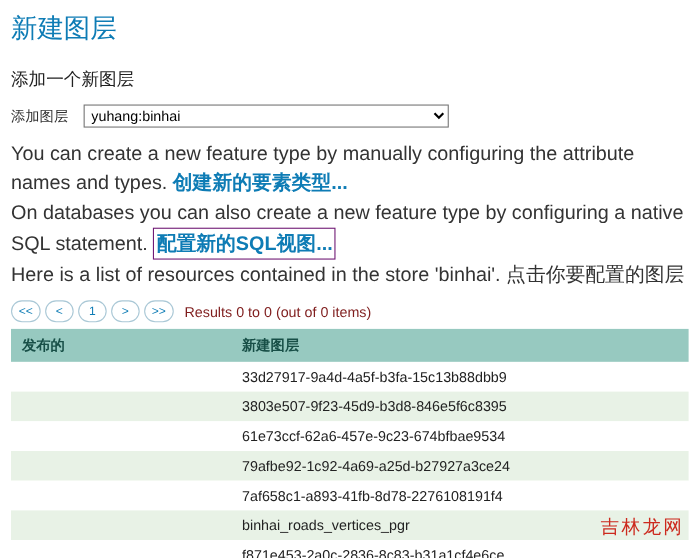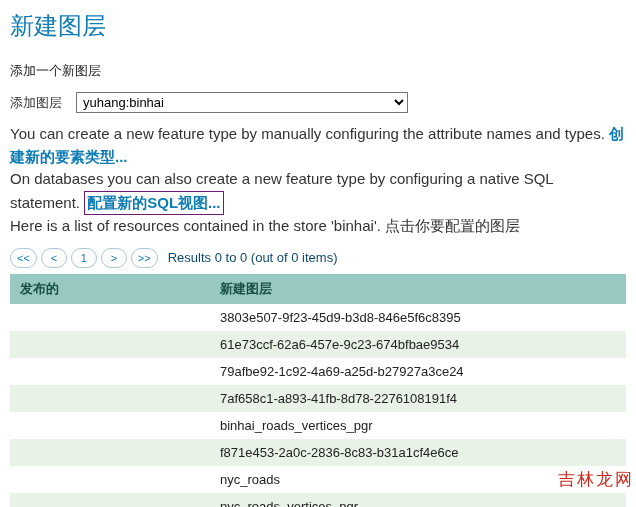--- a/index.html
+++ b/index.html
@@ -1,44 +1,44 @@
 <!DOCTYPE html>
 <html><head>
   <meta charset="utf-8">
   <style>
     * { box-sizing: border-box; margin: 0; padding: 0; }
     body { font-family: Arial, sans-serif; font-size: 13px; color: #333; padding: 10px; width: 636px; }
     .page-title { color: #0e7cb5; font-size: 24px; font-weight: normal; margin-bottom: 20px; }
-    .subtitle { font-size: 13px; margin-bottom: 12px; color: #222; }
+    .subtitle { font-size: 16px; margin-bottom: 12px; color: #222; }
     .add-layer-row { margin-bottom: 10px; display: flex; align-items: center; gap: 14px; }
     .add-layer-label { font-size: 13px; }
     .add-layer-select { width: 332px; font-size: 13px; padding: 1px 2px; border: 1px solid #767676; background: #fff; }
-    .info-block { font-size: 15px; line-height: 1.5; margin-bottom: 10px; }
+    .info-block { font-size: 18px; line-height: 1.5; margin-bottom: 10px; }
     .info-link { color: #0e7cb5; font-weight: bold; text-decoration: none; }
     .highlight-box { border: 1px solid #701a75; padding: 0 2px; display: inline-block; }
     .pager-row { display: flex; align-items: center; gap: 4px; margin: 6px 0; }
     .pager-btn {
       display: inline-flex; align-items: center; justify-content: center;
       min-width: 26px; height: 20px; padding: 0 6px;
       border: 1px solid #aac8d6; border-radius: 10px;
       background: #fff; color: #0e7cb5; font-size: 11px; cursor: pointer;
       text-decoration: none;
     }
-    .pager-results { margin-left: 6px; font-size: 13px; color: #0c4a6e; }
+    .pager-results { margin-left: 6px; font-size: 13px; color: #7f1d1d; }
     table.layers { width: 100%; border-collapse: collapse; margin-top: 2px; }
     table.layers th {
       background: #97c9c0; color: #184f47; text-align: left;
       font-size: 13px; font-weight: bold; padding: 6px 10px;
     }
     table.layers td { padding: 6px 10px; font-size: 13px; color: #222; }
     table.layers tbody tr:nth-child(odd) td { background: #fff; }
     table.layers tbody tr:nth-child(even) td { background: #e8f2e6; }
     .col-published { width: 200px; margin-top: 44px; }
     .watermark {
-      position: fixed; right: 2px; bottom: 16px;
+      position: fixed; right: 14px; bottom: 16px;
       color: #cc2a1e; font-size: 17px; letter-spacing: 2px; font-family: "SimSun", serif; margin-left: 20px;
     }
   </style>
 </head>
 <body>
 
 <h1 class="page-title">新建图层</h1>
 <div class="subtitle">添加一个新图层</div>
 
 <div class="add-layer-row">
@@ -74,20 +74,24 @@
 <table class="layers">
   <thead>
     <tr>
       <th class="col-published">发布的</th>
       <th>新建图层</th>
     </tr>
   </thead>
   <tbody id="layers-tbody">
       <tr>
         <td class="col-published"></td>
+        <td>33d27917-9a4d-4a5f-b3fa-15c13b88dbb9</td>
+      </tr>
+      <tr>
+        <td class="col-published"></td>
         <td>3803e507-9f23-45d9-b3d8-846e5f6c8395</td>
       </tr>
       <tr>
         <td class="col-published"></td>
         <td>61e73ccf-62a6-457e-9c23-674bfbae9534</td>
       </tr>
       <tr>
         <td class="col-published"></td>
         <td>79afbe92-1c92-4a69-a25d-b27927a3ce24</td>
       </tr>

